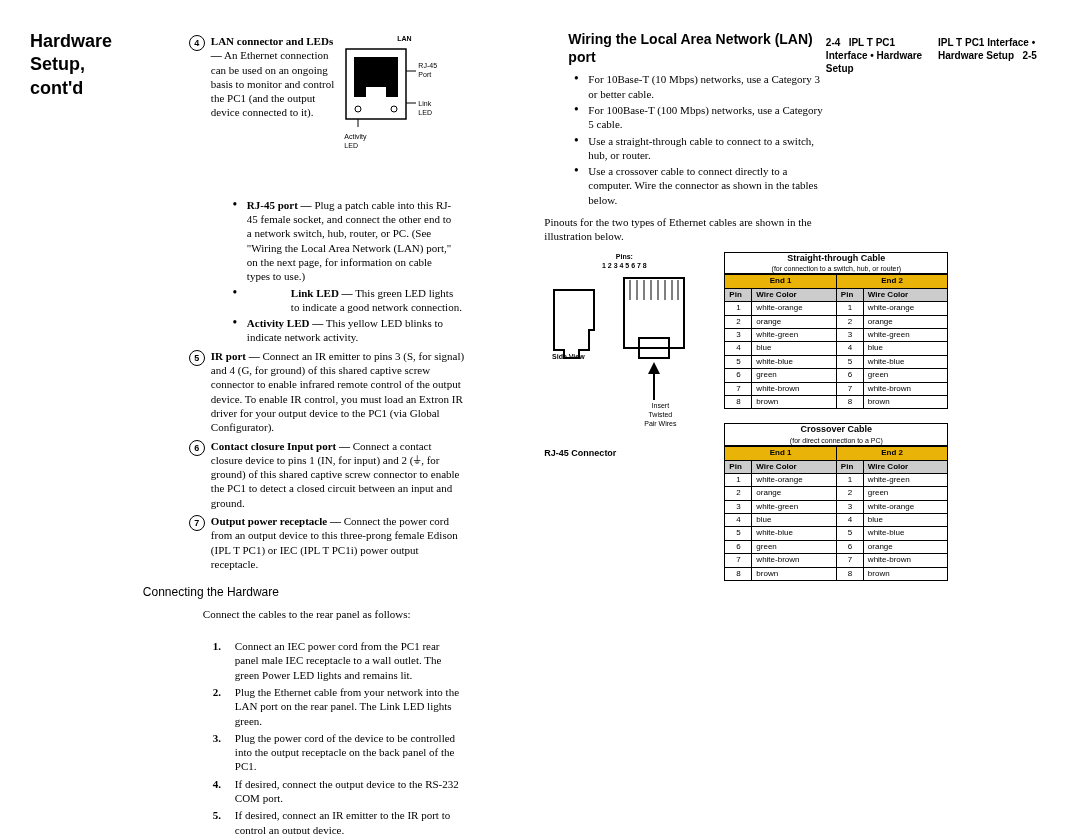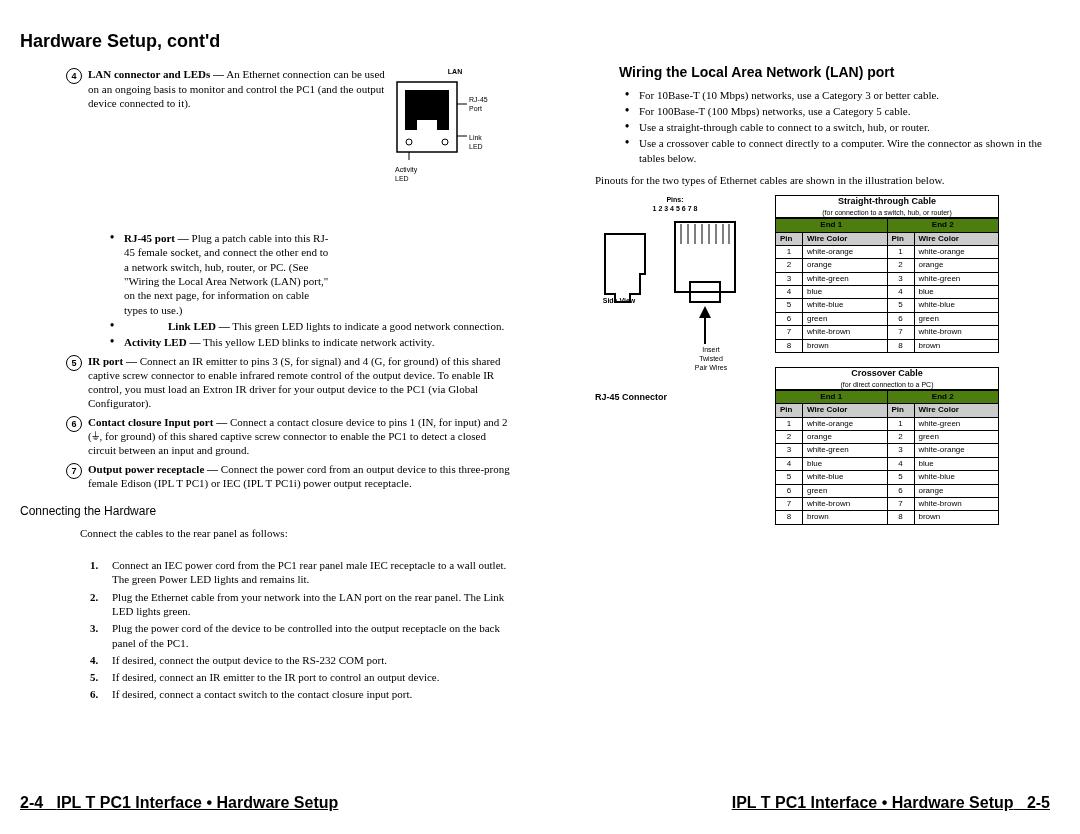--- a/index.html
+++ b/index.html
@@ -9,23 +9,23 @@
     margin: 0;
     padding: 0;
     color: #000;
     background: #fff;
   }
   .page {
     width: 1080px;
     height: 834px;
     position: relative;
     box-sizing: border-box;
-    padding: 30px 30px 20px 20px;
-    display: flex;
-    flex-direction: column;
+    padding: 30px 30px 20px 30px;
+    display: flex;
+    flex-direction: row;
   }
   .columns {
     display: flex;
     flex-direction: row;
     gap: 40px;
     flex: 1;
   }
   .col {
     flex: 1;
     min-width: 0;
@@ -144,34 +144,33 @@
   table.wire td.pin { text-align: center; width: 18px;}
   table.wire th { background: #ccc; font-weight: bold;}
   table.wire .subcap {
     font-weight: normal;
     font-size: 7px;
     border-top: none;
     text-align: center;
     border-bottom: 1px solid #000;
   }
   table.wire tr.endrow td {
-    background: #4d7c0f;
+    background: #eab308;
     font-weight: bold;
     text-align: center;
     border-top: 1.5px solid #000;
   }
   table.wire tr.hdrrow th { border-bottom: 1.5px solid #000;}
   .footer {
     display: flex;
     justify-content: space-between;
     font-family: Arial, Helvetica, sans-serif;
-    font-size: 16px;
+    font-size: 10px;
     font-weight: bold;
     padding-top: 6px;
-    text-decoration: underline;
   }
   .footer .pn { }
 </style>
 </head>
 <body>
 
 <div class="page">
   <h1>Hardware Setup, cont'd</h1>
 
   <div class="columns">

